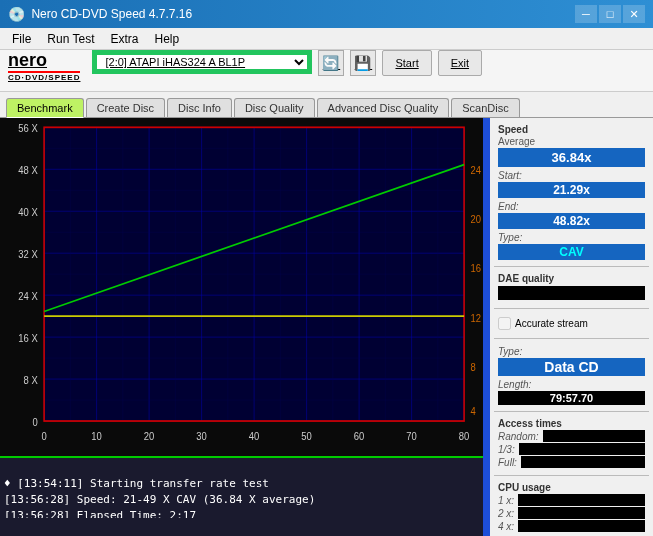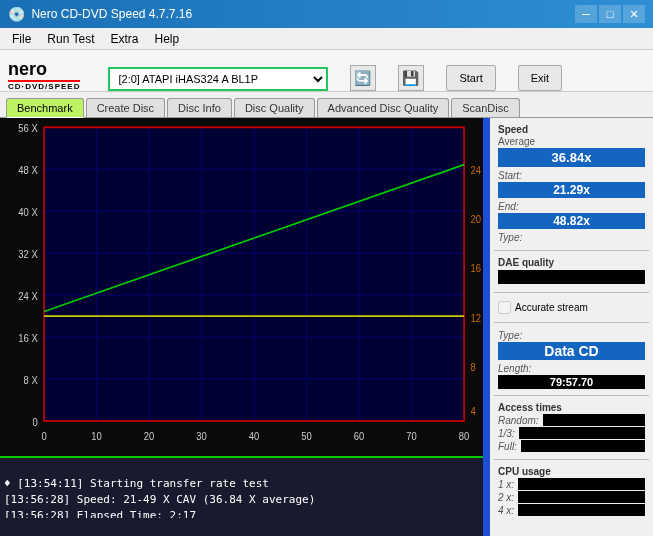--- a/index.html
+++ b/index.html
@@ -38,37 +38,38 @@
       font-size: 12px;
       cursor: pointer;
       color: #000;
     }
 
     
     .toolbar {
       background: #f5f5f5;
       height: 42px;
       display: flex;
-      align-items: flex-end;
+      align-items: flex-start;
       padding: 0 8px;
-      gap: 22px;
+      gap: 6px;
       border-bottom: 1px solid #ccc;
+      text-decoration: underline;
     }
     .nero-logo {
       display: flex;
       flex-direction: column;
       margin-right: 6px;
     }
     .nero-logo-top { color: #000; font-size: 18px; font-weight: bold; font-family: Arial; }
     .nero-logo-bottom { color: #000; font-size: 8px; font-weight: bold; letter-spacing: 1px; border-top: 2px solid red; }
     .drive-select {
       height: 24px;
       font-size: 11px;
       background: white;
-      border: 2px solid #22c55e;
+      border: 5px solid #22c55e;
       padding: 0 4px;
       width: 220px;
     }
     .toolbar-btn {
       height: 26px;
       padding: 0 12px;
       font-size: 11px;
       background: #e8e8e8;
       border: 1px solid #aaa;
       cursor: pointer;
@@ -359,20 +360,23 @@
       </div>
       <div class="panel-row" style="margin-top:3px;">
         <span class="panel-sublabel">End:</span>
       </div>
       <div style="text-align:center;">
         <span class="panel-value" style="background:#1565c0; color:white; display:block; padding:1px; font-size:12px;">48.82x</span>
       </div>
       <div class="panel-row" style="margin-top:3px;">
         <span class="panel-sublabel">Type:</span>
       </div>
+      <div style="text-align:center;">
+        <span class="panel-value" style="background:#1565c0; color:#00ffff; display:block; padding:1px; font-size:12px;">CAV</span>
+      </div>
     </div>
 
     <div class="divider"></div>
 
     <div class="panel-section">
       <div class="panel-label">DAE quality</div>
       <div class="panel-block" style="height:14px; background:black; margin:2px 0;"></div>
     </div>
 
     <div class="divider"></div>

